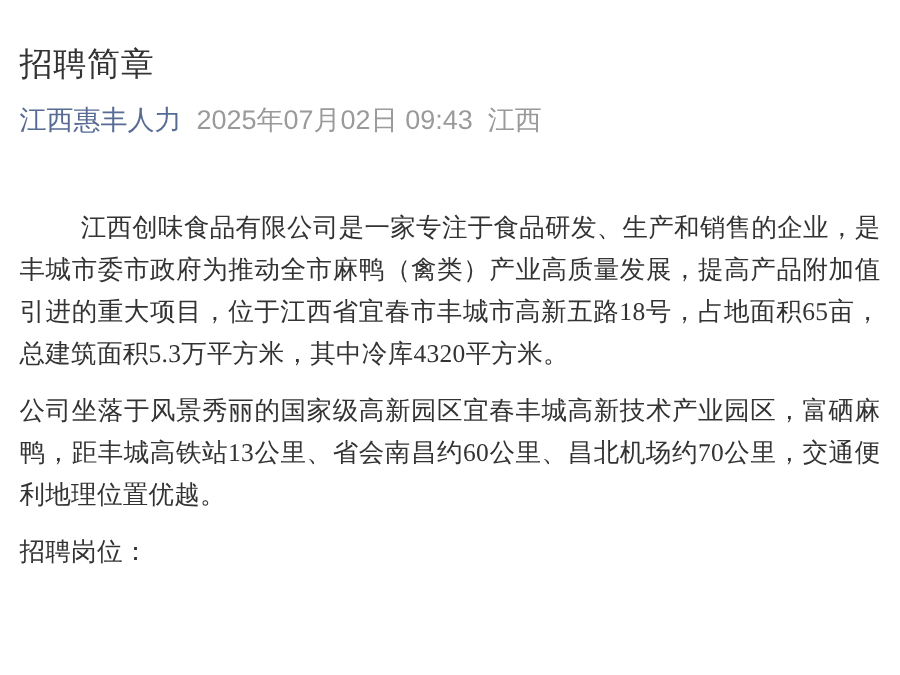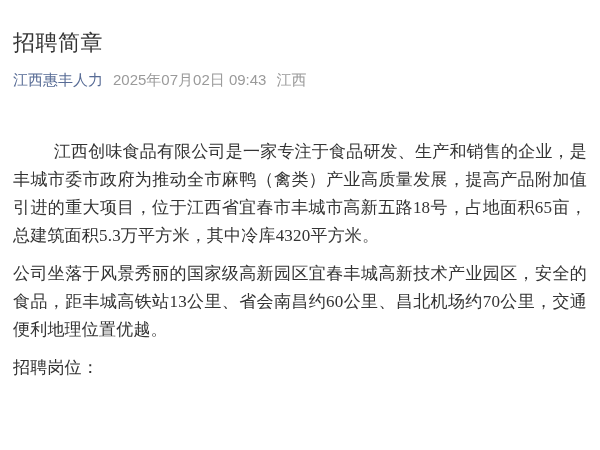--- a/index.html
+++ b/index.html
@@ -25,21 +25,21 @@
   }
   .article-title {
     font-size: 22px;
     line-height: 1.35;
     font-weight: 500;
     color: var(--title-color);
     letter-spacing: 0.5px;
   }
   .byline {
     margin-top: 12px;
-    font-size: 15px;
+    font-size: 18px;
     line-height: 20px;
     display: flex;
     align-items: baseline;
     gap: 10px;
     white-space: nowrap;
   }
   .account-name {
     color: var(--account-color);
     cursor: pointer;
   }
@@ -71,17 +71,17 @@
   <h1 class="article-title">招聘简章</h1>
 
   <div class="byline">
     <span class="account-name">江西惠丰人力</span>
     <span class="meta-text">2025年07月02日 09:43</span>
     <span class="meta-text">江西</span>
   </div>
 
   <div class="article-body">
     <p class="indent">江西创味食品有限公司是一家专注于食品研发、生产和销售的企业，是丰城市委市政府为推动全市麻鸭（禽类）产业高质量发展，提高产品附加值引进的重大项目，位于江西省宜春市丰城市高新五路18号，占地面积65亩，总建筑面积5.3万平方米，其中冷库4320平方米。</p>
-    <p>公司坐落于风景秀丽的国家级高新园区宜春丰城高新技术产业园区，安全的食品，距丰城高铁站13公里、省会南昌约60公里、昌北机场约70公里，交通便利地理位置优越。</p>
+    <p>公司坐落于风景秀丽的国家级高新园区宜春丰城高新技术产业园区，富硒麻鸭，距丰城高铁站13公里、省会南昌约60公里、昌北机场约70公里，交通便利地理位置优越。</p>
     <p>招聘岗位：</p>
   </div>
 
 </div>
 
 </body></html>

